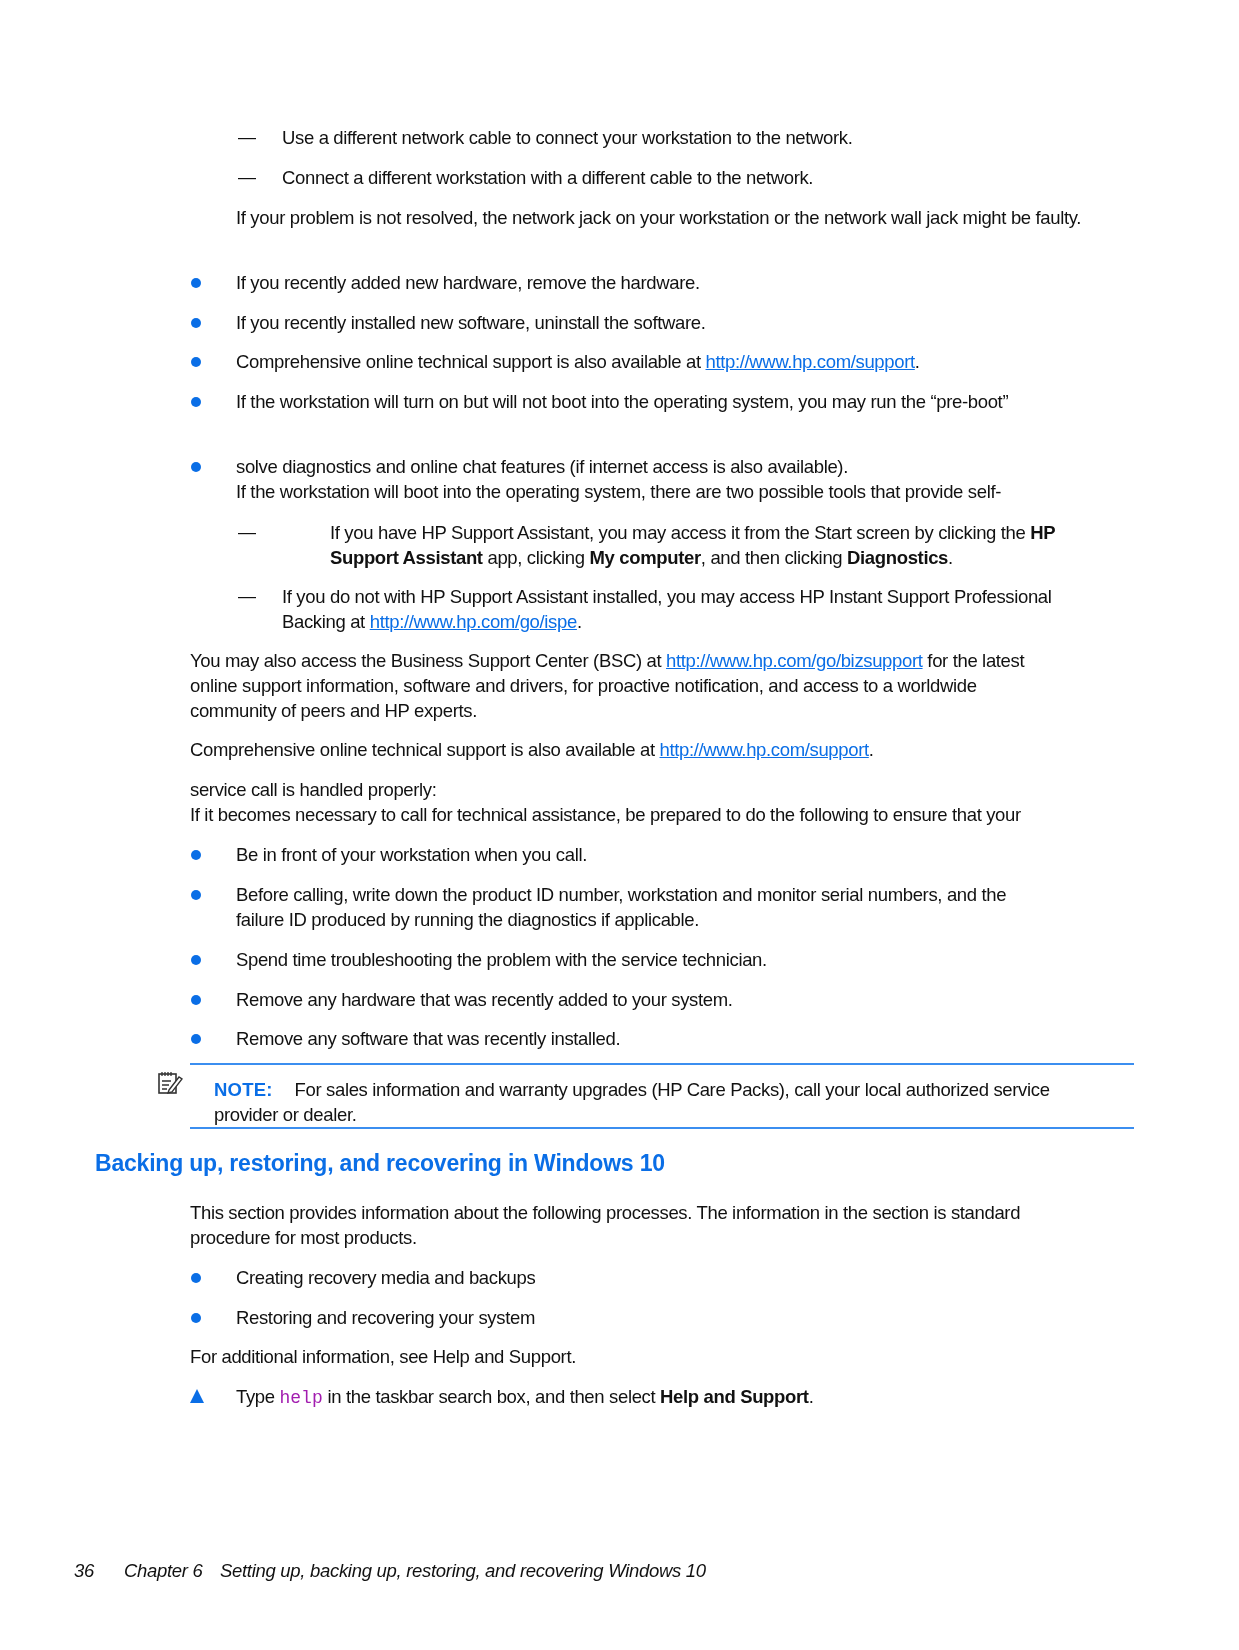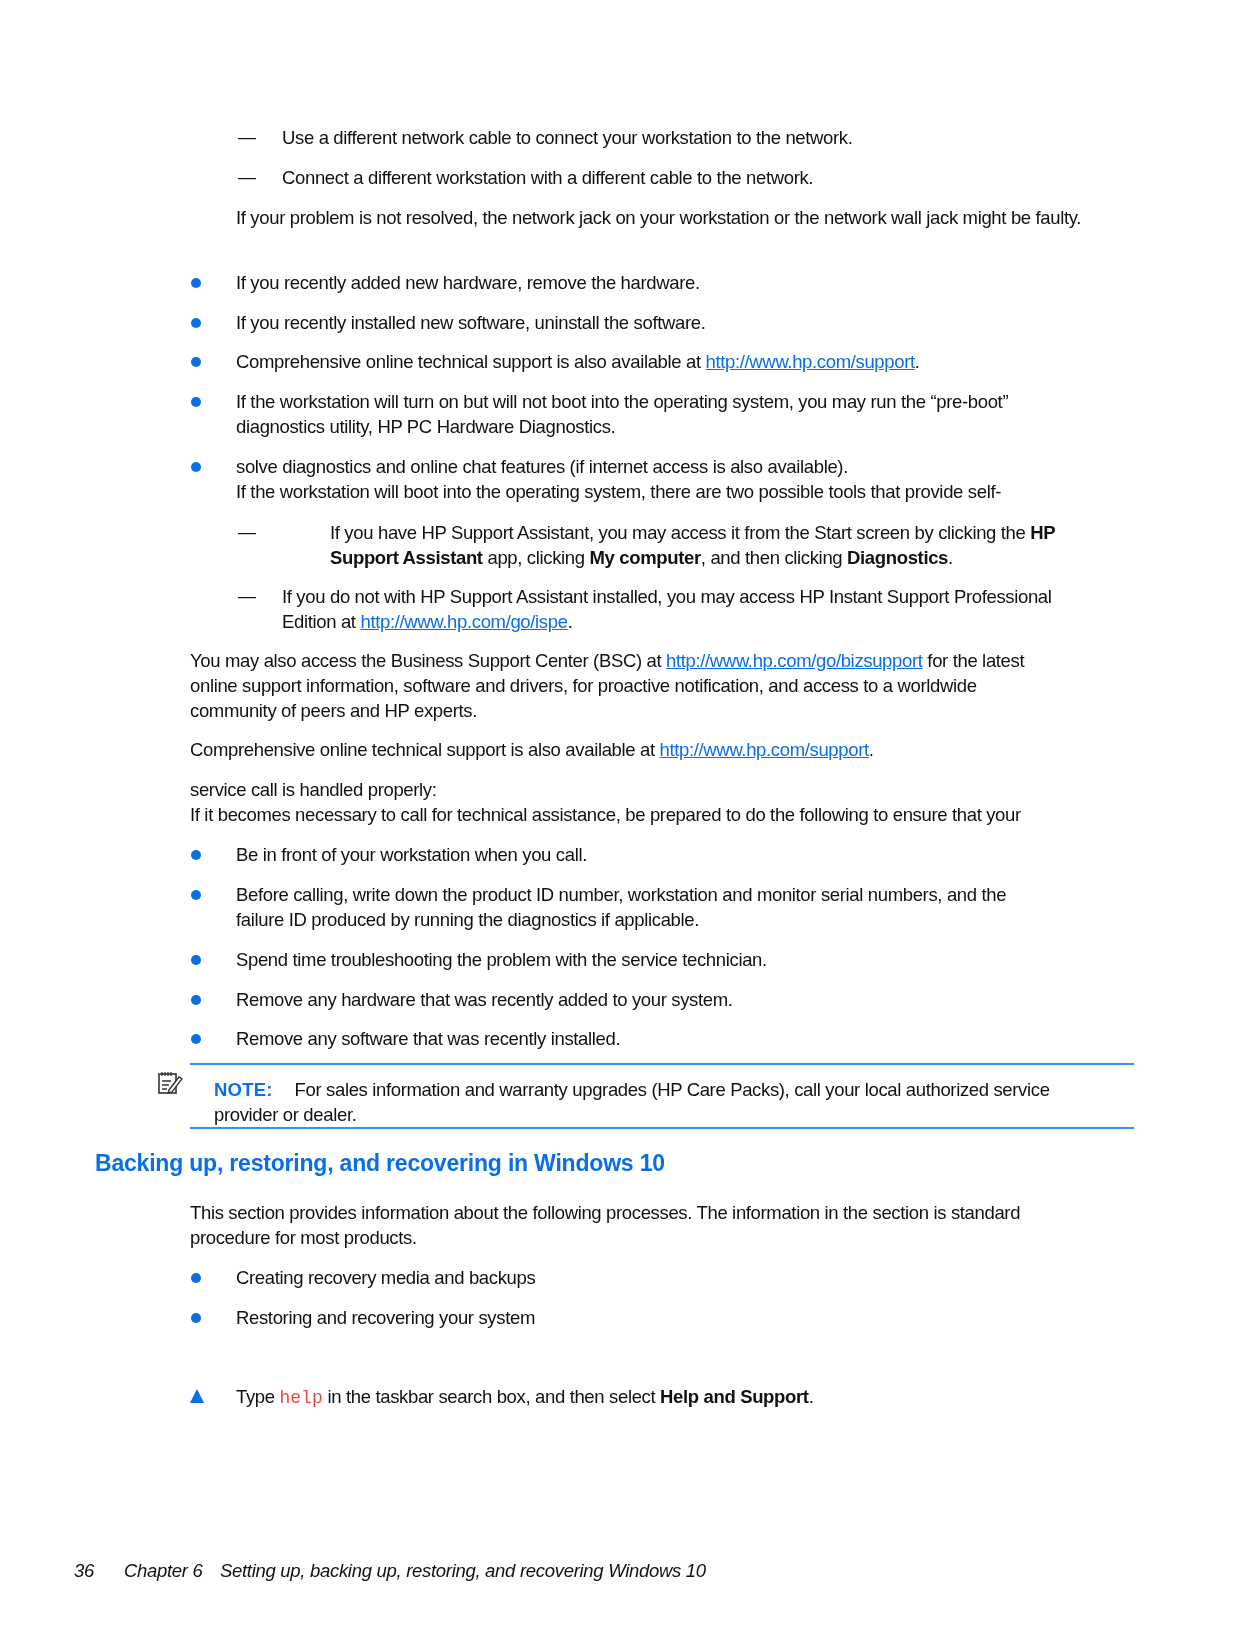--- a/index.html
+++ b/index.html
@@ -16,21 +16,21 @@
       position: absolute; left: 191px; width: 10px; height: 10px;
       border-radius: 50%; background: #0a6ee6;
     }
     .tri {
       position: absolute; left: 190px; width: 0; height: 0;
       border-left: 7px solid transparent; border-right: 7px solid transparent;
       border-bottom: 14px solid #0a6ee6;
     }
     a.link { color: #0a6ee6; text-decoration: underline; }
     b { font-weight: bold; }
-    code.mono { font-family: "Liberation Mono", monospace; font-size: 18px; color: #ef4444; letter-spacing: 0; }
+    code.mono { font-family: "Liberation Mono", monospace; font-size: 18px; color: #a21caf; letter-spacing: 0; }
     .rule { position: absolute; left: 190px; width: 944px; height: 2px; background: #3b8ef0; }
     .note-label { color: #0a6ee6; font-weight: bold; letter-spacing: 0.2px; }
     .heading {
       position: absolute; left: 95px; top: 1150px;
       color: #0a6ee6; font-weight: bold; font-size: 23px; letter-spacing: -0.2px;
     }
     .footer { position: absolute; top: 1560px; font-size: 18.5px; letter-spacing: -0.3px; font-style: italic; }
   </style>
 </head>
 <body>
@@ -51,39 +51,38 @@
   <div class="abs txt" style="left:236px; top:310px;">If you recently installed new software, uninstall the software.</div>
 
   <span class="bullet" style="top:357px;"></span>
   <div class="abs txt" style="left:236px; top:349px;">
     <span>Comprehensive online technical support is also available at </span><a class="link">http://www.hp.com/support</a><span>.</span>
   </div>
 
   <span class="bullet" style="top:397px;"></span>
   <div class="abs txt" style="left:236px; top:389px;">
     <div>If the workstation will turn on but will not boot into the operating system, you may run the “pre-boot”</div>
-    <div>diagnostics utility, HP PC Hardware Diagnostics.</div>
   </div>
 
   <span class="bullet" style="top:462px;"></span>
   <div class="abs txt" style="left:236px; top:454px;">
     <div>solve diagnostics and online chat features (if internet access is also available).</div>
     <div>If the workstation will boot into the operating system, there are two possible tools that provide self-</div>
   </div>
 
   <span class="dash txt" style="top:520px;">—</span>
   <div class="abs txt" style="left:282px; top:520px; width:860px;margin-left:48px;">
     <div><span>If you have HP Support Assistant, you may access it from the Start screen by clicking the </span><b>HP</b></div>
     <div><b>Support Assistant</b><span> app, clicking </span><b>My computer</b><span>, and then clicking </span><b>Diagnostics</b><span>.</span></div>
   </div>
 
   <span class="dash txt" style="top:584px;">—</span>
   <div class="abs txt" style="left:282px; top:584px; width:860px;">
     <div>If you do not with HP Support Assistant installed, you may access HP Instant Support Professional</div>
-    <div><span>Edition at </span><a class="link">http://www.hp.com/go/ispe</a><span>.</span></div>
+    <div><span>Backing at </span><a class="link">http://www.hp.com/go/ispe</a><span>.</span></div>
   </div>
 
   <div class="abs txt" style="left:190px; top:648px; width:950px;">
     <div><span>You may also access the Business Support Center (BSC) at </span><a class="link">http://www.hp.com/go/bizsupport</a><span> for the latest</span></div>
     <div>online support information, software and drivers, for proactive notification, and access to a worldwide</div>
     <div>community of peers and HP experts.</div>
   </div>
 
   <div class="abs txt" style="left:190px; top:737px;">
     <span>Comprehensive online technical support is also available at </span><a class="link">http://www.hp.com/support</a><span>.</span>
@@ -133,20 +132,21 @@
     <div>This section provides information about the following processes. The information in the section is standard</div>
     <div>procedure for most products.</div>
   </div>
 
   <span class="bullet" style="top:1273px;"></span>
   <div class="abs txt" style="left:236px; top:1265px;">Creating recovery media and backups</div>
 
   <span class="bullet" style="top:1313px;"></span>
   <div class="abs txt" style="left:236px; top:1305px;">Restoring and recovering your system</div>
 
+  <div class="abs txt" style="left:190px; top:1344px;">For additional information, see Help and Support.</div>
 
   <span class="tri" style="top:1389px;"></span>
   <div class="abs txt" style="left:236px; top:1384px;">
     <span>Type </span><code class="mono">help</code><span> in the taskbar search box, and then select </span><b>Help and Support</b><span>.</span>
   </div>
 
   <div class="footer" style="left:74px;">36</div>
   <div class="footer" style="left:124px;">Chapter 6</div>
   <div class="footer" style="left:220px;text-align:right;">Setting up, backing up, restoring, and recovering Windows 10</div>
 </div>

